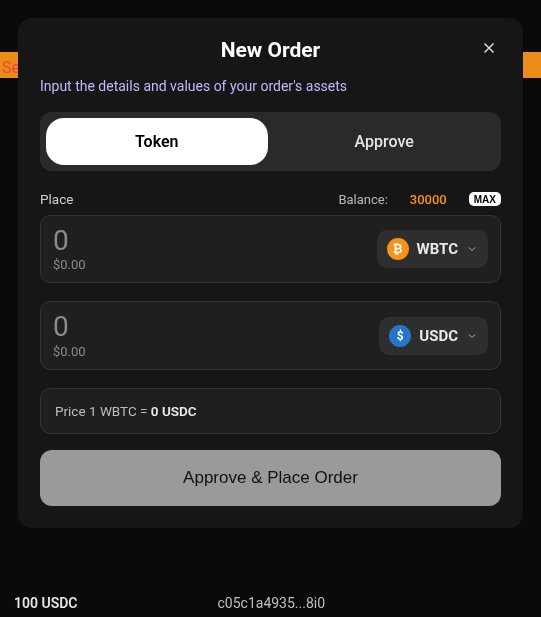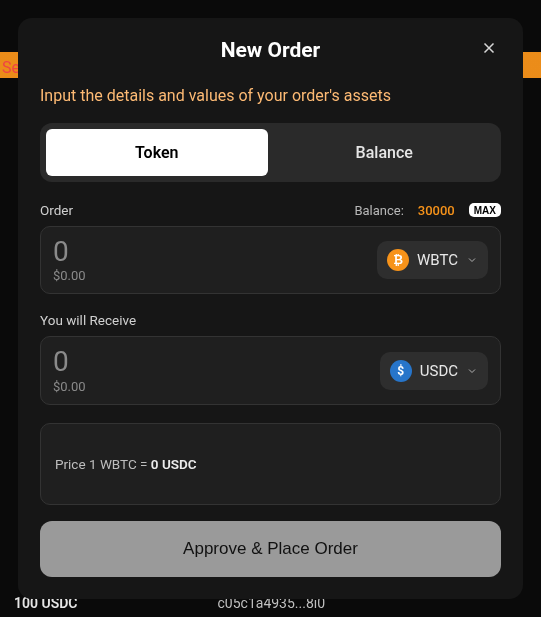--- a/index.html
+++ b/index.html
@@ -55,21 +55,21 @@
       right: 18px;
       background: #161616;
       border-radius: 14px;
       padding: 20px 22px 22px;
     }
     .modal-header {
       display: flex;
       align-items: flex-end;
       justify-content: center;
       position: relative;
-      margin-bottom: 24px;
+      margin-bottom: 16px;
     }
     .modal-title {
       font-size: 21px;
       font-weight: 700;
       color: #fff;
     }
     .close-btn {
       position: absolute;
       right: 0;
       top: -2px;
@@ -83,37 +83,37 @@
       background: none;
       border: none;
     }
     .close-btn svg {
       width: 18px;
       height: 18px;
       stroke: #d6d6d6;
       stroke-width: 2;
     }
     .subtitle {
-      font-size: 16px;
-      color: #fdba74;
+      font-size: 14px;
+      color: #c4b5fd;
       margin-bottom: 18px;
     }
     .segmented {
       background: #2a2a2a;
       border-radius: 12px;
       padding: 6px;
       display: flex;
       gap: 6px;
       margin-bottom: 20px;
     }
     .segment {
       flex: 1;
       text-align: center;
       padding: 14px 0;
-      border-radius: 6px;
+      border-radius: 18px;
       font-size: 16px;
       font-weight: 500;
       cursor: pointer;
       color: #e6e6e6;
     }
     .segment.active {
       background: #fff;
       color: #000;
       font-weight: 600;
     }
@@ -121,21 +121,21 @@
       display: flex;
       justify-content: space-between;
       align-items: center;
       font-size: 13.5px;
       margin-bottom: 8px;
       color: #d0d0d0;
     }
     .balance-wrap {
       display: flex;
       align-items: center;
-      gap: 14px;
+      gap: 22px;
       font-size: 13px;
     }
     .balance-label {
       color: #b8b8b8;
     }
     .balance-value {
       color: #f7931a;
       font-weight: 500;
     }
     .max-btn {
@@ -199,38 +199,38 @@
       background: #f7931a;
       color: #fff;
     }
     .token-icon.usdc {
       background: #2775ca;
       color: #fff;
     }
     .token-label {
       font-size: 15px;
       color: #e8e8e8;
-      font-weight: 400;
+      font-weight: 700;
     }
     .chevron {
       width: 12px;
       height: 12px;
     }
     .chevron svg {
       width: 12px;
       height: 12px;
       stroke: #b0b0b0;
       stroke-width: 2;
       fill: none;
     }
     .info-box {
       background: #1f1f1f;
       border: 1px solid #333;
       border-radius: 10px;
-      padding: 32px 14px;
+      padding: 14px 14px;
       font-size: 13.5px;
       color: #bdbdbd;
       margin-bottom: 12px;
     }
     .info-box .price-amount {
       color: #ececec;
       font-weight: 600;
     }
     .approve-btn {
       width: 100%;
@@ -271,25 +271,25 @@
       <svg viewBox="0 0 24 24" fill="none">
           <path d="M18 6L6 18M6 6l12 12"></path>
         </svg>
     </button>
   </div>
 
   <div class="subtitle">Input the details and values of your order's assets</div>
 
   <div class="segmented">
     <div class="segment active">Token</div>
-    <div class="segment">Balance</div>
+    <div class="segment">Approve</div>
   </div>
 
   <div class="field-header">
-    <span>Order</span>
+    <span>Place</span>
     <div class="balance-wrap">
       <span class="balance-label">Balance:</span>
       <span class="balance-value">30000</span>
       <button class="max-btn">MAX</button>
     </div>
   </div>
 
   <div class="amount-box">
     <div class="amount-left">
       <div class="amount-value">0</div>
@@ -299,23 +299,20 @@
       <span class="token-icon wbtc">₿</span>
       <span class="token-label">WBTC</span>
       <span class="chevron">
         <svg viewBox="0 0 24 24">
             <path d="M6 9l6 6 6-6"></path>
           </svg>
       </span>
     </button>
   </div>
 
-  <div class="field-header">
-    <span>You will Receive</span>
-  </div>
 
   <div class="amount-box">
     <div class="amount-left">
       <div class="amount-value">0</div>
       <div class="amount-fiat">$0.00</div>
     </div>
     <button class="token-select">
       <span class="token-icon usdc">$</span>
       <span class="token-label">USDC</span>
       <span class="chevron">

